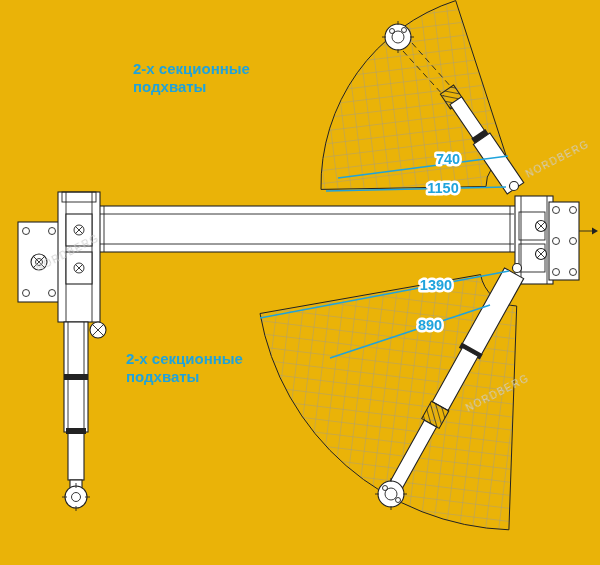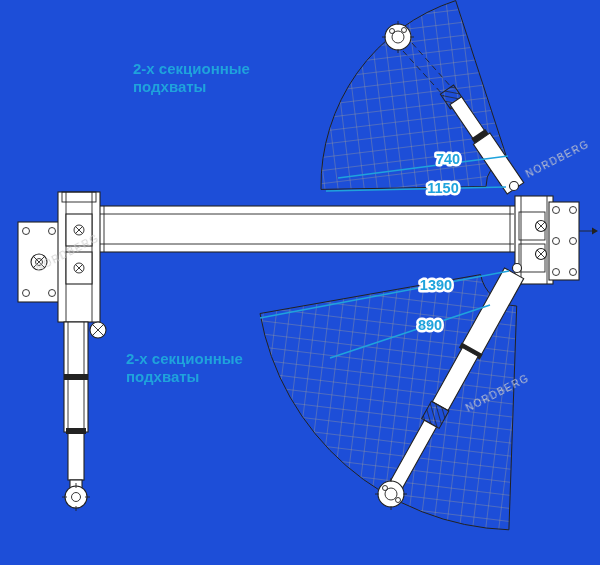--- a/index.html
+++ b/index.html
@@ -1,16 +1,16 @@
 <!DOCTYPE html>
 <html><head>
 <meta charset="utf-8">
 <style>
   html,body{margin:0;padding:0;background:#ffffff;}
-  .stage{position:relative;width:600px;height:565px;background:#1d4ed8;overflow:hidden;
+  .stage{position:relative;width:600px;height:565px;background:#eab308;overflow:hidden;
          font-family:"Liberation Sans", sans-serif;}
   svg{display:block;}
   .lbl{fill:#1fa3dc;font-family:"Liberation Sans",sans-serif;font-weight:bold;font-size:15px;}
   .dim{fill:#1fa3dc;font-family:"Liberation Sans",sans-serif;font-weight:bold;font-size:14.5px;
        text-anchor:middle;paint-order:stroke;stroke:#ffffff;stroke-width:5px;stroke-linejoin:round;}
   .wm{fill:#cfcfcf;font-family:"Liberation Sans",sans-serif;font-size:10px;letter-spacing:1.5px;}
   .thin{stroke:#222;stroke-width:0.9;fill:none;}
   .wht{fill:#fff;stroke:#222;stroke-width:1.1;}
   .dark{fill:#222;stroke:none;}
   .cyan{stroke:#1fa3dc;stroke-width:1.6;fill:none;}

